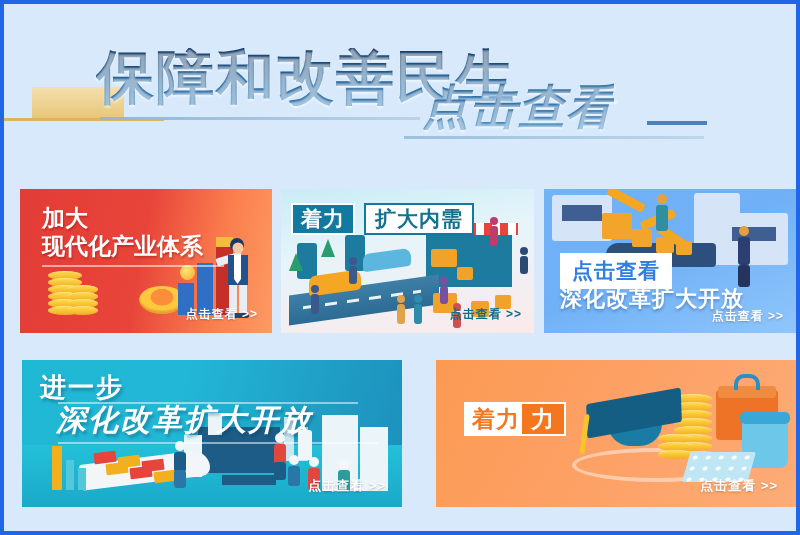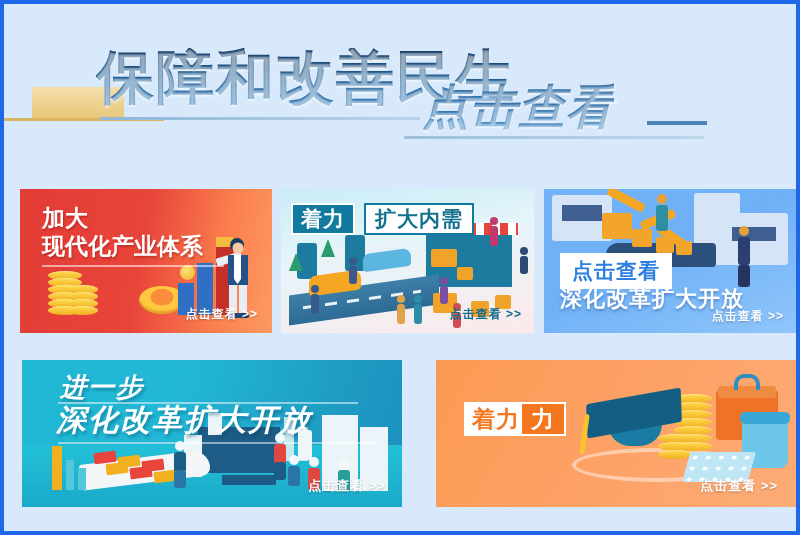--- a/index.html
+++ b/index.html
@@ -179,21 +179,21 @@
            letter-spacing:1px; text-shadow: 0 2px 3px rgba(20,60,120,0.4); }
   #card3 .machine { position:absolute; background:#d5e4f6; z-index:2; }
   #card3 .machine-dark { position:absolute; background:#3f5f93; z-index:2; }
   #card3 .arm { position:absolute; background:#f5a623; z-index:4; border-radius:3px; }
   #card3 .crate { position:absolute; background:#f2a52a; z-index:5; border-radius:2px; }
   #card3 .belt { position:absolute; background:#2d4f7c; z-index:3; }
 
   
   #card4 { left: 18px; top: 356px; width: 380px; height: 147px;
            background: linear-gradient(105deg,#1fb8d4 0%, #22b7d6 40%, #1f9ec4 75%, #1c8fbe 100%); }
-  #card4 .t1 { left: 38px; top: 13px; font-size: 26px; font-weight:bold; font-style:italic;
+  #card4 .t1 { left: 18px; top: 13px; font-size: 26px; font-weight:bold; 
            color:#ffffff; letter-spacing:2px; text-shadow: 2px 3px 3px rgba(0,60,90,0.35); }
   #card4 .t2 { left: 34px; top: 44px; font-size: 30px; font-weight:bold; font-style:italic;
            color:#ffffff; letter-spacing:2px; text-shadow: 2px 3px 3px rgba(0,60,90,0.35); }
   #card4 .rule1 { position:absolute; left:36px; top:42px; width:300px; height:2px;
            background:rgba(255,255,255,.5); z-index:6; }
   #card4 .rule2 { position:absolute; left:36px; top:82px; width:320px; height:2px;
            background:rgba(255,255,255,.5); z-index:6; }
   #card4 .sea { position:absolute; left:0; bottom:0; width:100%; height:62px; z-index:1;
            background: linear-gradient(180deg,#23c0d8 0%, #1aa9c9 100%); }
   #card4 .ship-hull { position:absolute; left:58px; bottom:24px; width:130px; height:26px; z-index:4;

